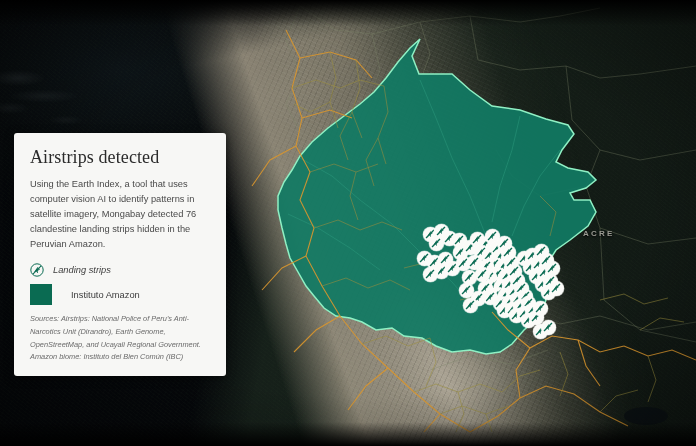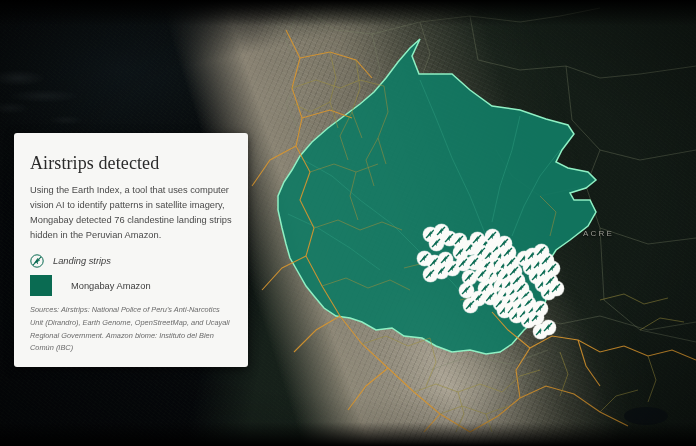--- a/index.html
+++ b/index.html
@@ -79,28 +79,28 @@
      background:linear-gradient(0deg,#000 0%, rgba(0,0,0,.5) 50%, transparent 100%);}
 
   
   #markers{position:absolute;inset:0;}
   .marker{position:absolute;width:15px;height:15px;border-radius:50%;
           background:#fbfbf8;box-shadow:0 0 0 .5px rgba(255,255,255,.5);}
   .marker svg{position:absolute;left:1.5px;top:1.5px;}
 
   
   #acre{position:absolute;left:583px;top:229px;color:#9a9a92;
-        font-size:8px;letter-spacing:2.2px;font-weight:400;
+        font-size:8px;letter-spacing:2.2px;font-weight:700;
         text-shadow:0 1px 2px rgba(0,0,0,.9);}
 
   
-  #panel{position:absolute;left:14px;top:133px;width:234px;
+  #panel{position:absolute;left:14px;top:133px;width:212px;
          background:#f7f7f5;border-radius:3px;
          box-shadow:0 2px 10px rgba(0,0,0,.55);
-         padding:20px 16px 12px 16px;box-sizing:border-box;}
+         padding:14px 16px 12px 16px;box-sizing:border-box;}
   #panel-title{font-family:"Liberation Serif", serif;font-size:18px;
                color:#2b2b2b;margin:0 0 9px 0;font-weight:400;
                letter-spacing:.1px;}
   #panel-body{font-size:9.3px;line-height:1.62;color:#4a4a4a;margin:0 0 11px 0;}
 
   .legend-row{display:flex;align-items:center;margin-bottom:7px;}
   #legend-strip-icon{width:14px;height:14px;flex:0 0 14px;margin-right:9px;}
   #legend-strip-label{font-size:9.3px;color:#3d3d3d;font-style:italic;}
   #legend-swatch{width:22px;height:21px;flex:0 0 22px;background:#0a6b52;
                  margin-right:19px;}
@@ -690,19 +690,19 @@
       <svg id="legend-strip-icon" viewBox="0 0 14 14">
         <circle cx="7" cy="7" r="6.2" fill="none" stroke="#0a6b52" stroke-width="1"></circle>
         <path d="M4.1 8.9 L7.4 4.2 L8.3 4.2 L7.3 7.0 L9.6 5.6 L10.0 6.2 L7.6 7.9 L8.1 9.8 L7.4 10.1 L6.4 8.6 Z" fill="#0a6b52"></path>
         <line x1="2.9" y1="11.1" x2="11.1" y2="2.9" stroke="#0a6b52" stroke-width="1.1"></line>
       </svg>
       <span id="legend-strip-label">Landing strips</span>
     </div>
 
     <div class="legend-row">
       <span id="legend-swatch"></span>
-      <span id="legend-swatch-label">Mongabay Amazon</span>
+      <span id="legend-swatch-label">Instituto Amazon</span>
     </div>
 
     <p id="sources">Sources: Airstrips: National Police of Peru's Anti-Narcotics Unit (Dirandro), Earth Genome, OpenStreetMap, and Ucayali Regional Government. Amazon biome: Instituto del Bien Común (IBC)</p>
   </div>
 
 </div>
 
 </body></html>

